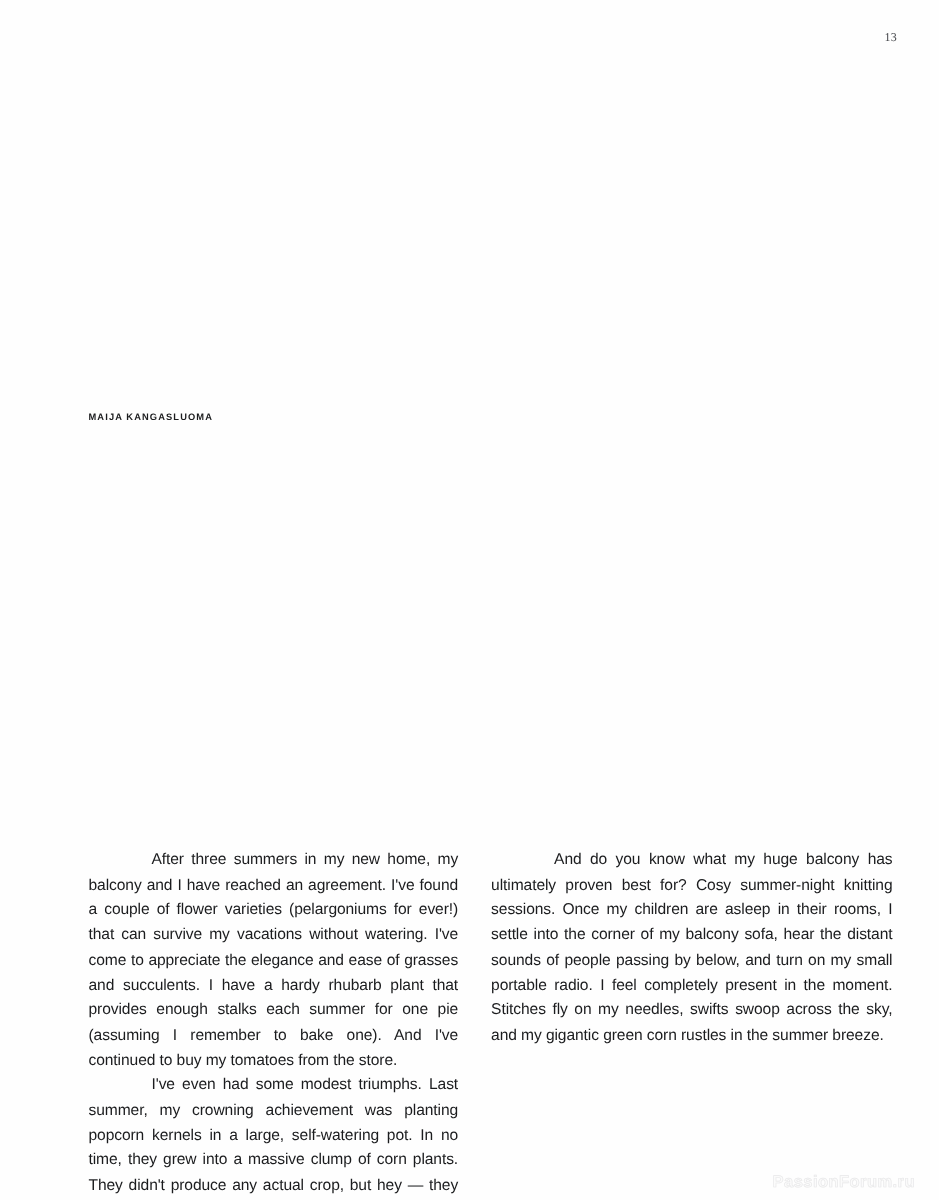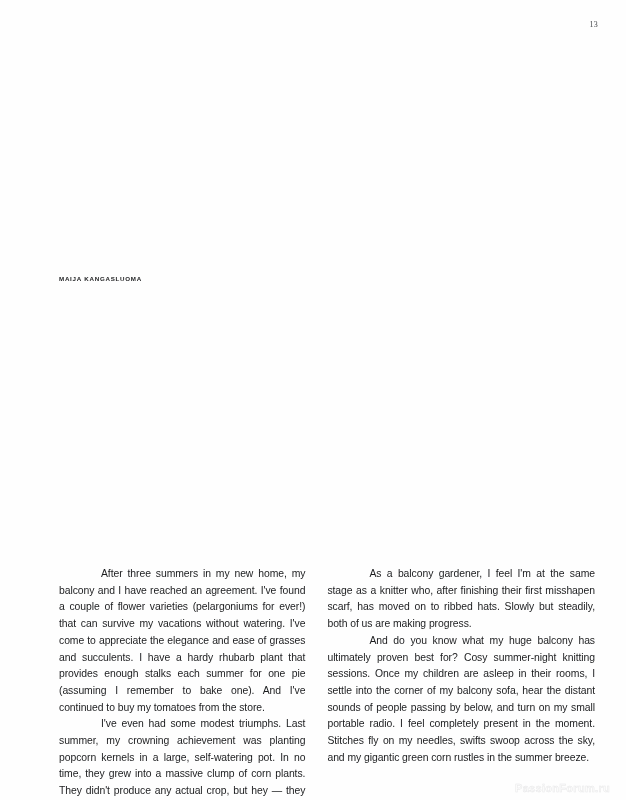--- a/index.html
+++ b/index.html
@@ -88,21 +88,20 @@
   <div class="byline">MAIJA KANGASLUOMA</div>
 
   <div class="article">
 
     <div class="col left">
       <p class="indent">After three summers in my new home, my balcony and I have reached an agreement. I've found a couple of flower varieties (pelargoniums for ever!) that can survive my vacations without watering. I've come to appreciate the elegance and ease of grasses and succulents. I have a hardy rhubarb plant that provides enough stalks each summer for one pie (assuming I remember to bake one). And I've continued to buy my tomatoes from the store.</p>
       <p class="indent">I've even had some modest triumphs. Last summer, my crowning achievement was planting popcorn kernels in a large, self-watering pot. In no time, they grew into a massive clump of corn plants. They didn't produce any actual crop, but hey — they were green, entirely self-</p>
     </div>
 
     <div class="col right">
-      <p class="indent">As a balcony gardener, I feel I'm at the same stage as a knitter who, after finishing their first misshapen scarf, has moved on to ribbed hats. Slowly but steadily, both of us are making progress.</p>
       <p class="indent">And do you know what my huge balcony has ultimately proven best for? Cosy summer-night knitting sessions. Once my children are asleep in their rooms, I settle into the corner of my balcony sofa, hear the distant sounds of people passing by below, and turn on my small portable radio. I feel completely present in the moment. Stitches fly on my needles, swifts swoop across the sky, and my gigantic green corn rustles in the summer breeze.</p>
     </div>
 
   </div>
 
   <div class="watermark">PassionForum.ru</div>
 
 </div>
 
 </body></html>

